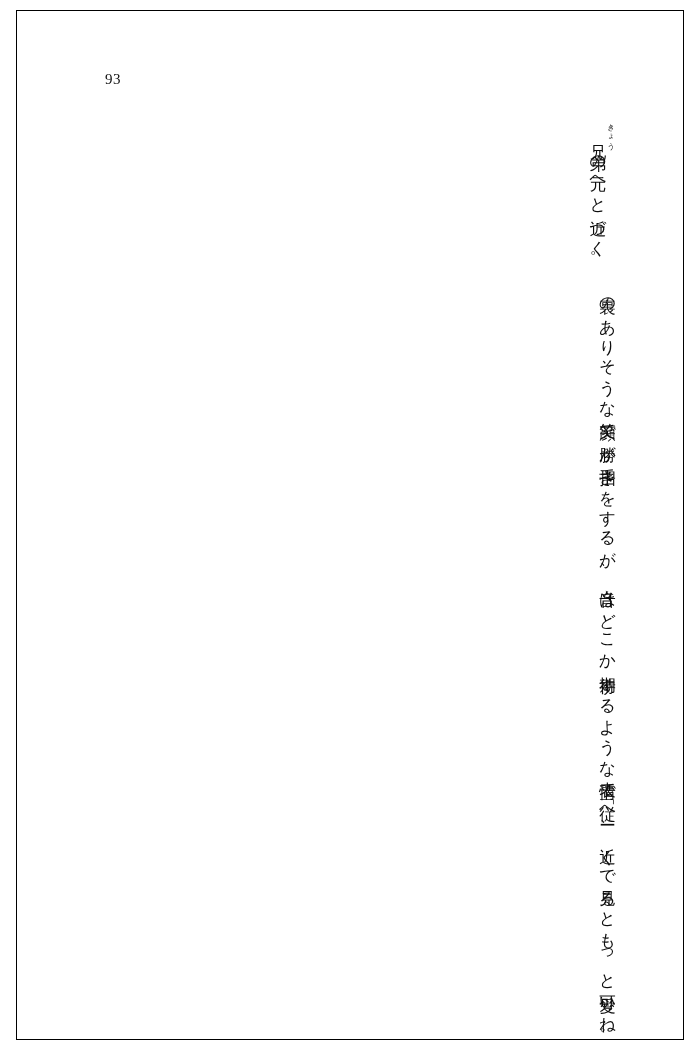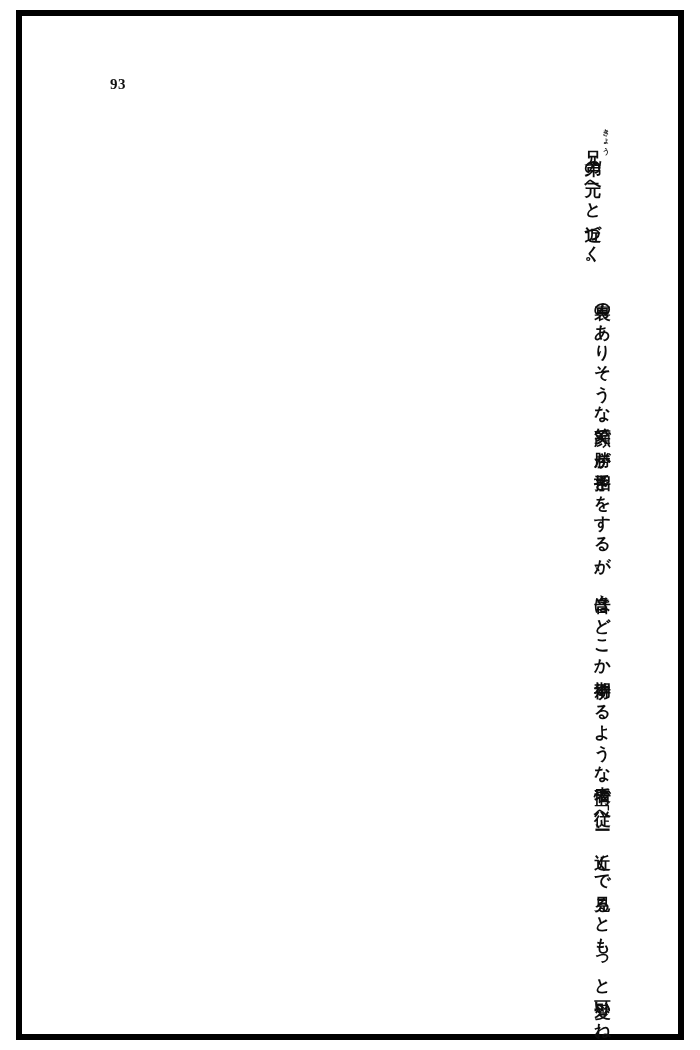--- a/index.html
+++ b/index.html
@@ -16,24 +16,23 @@
     overflow: hidden;
   }
 
   
   .page {
     position: absolute;
     left: 16px;
     top: 10px;
     width: 668px;
     height: 1030px;
-    border: 6px solid #000000;
+    border: 1px solid #000000;
     box-sizing: border-box;
     background: #ffffff;
-    font-weight: bold;
   }
 
   
   .page-number {
     position: absolute;
     left: 88px;
     top: 60px;
     font-size: 15px;
     letter-spacing: 0.5px;
     color: #111111;

